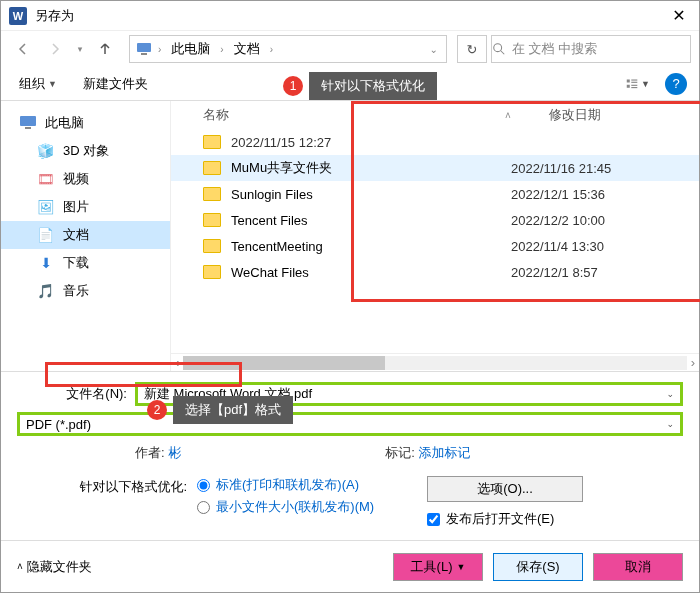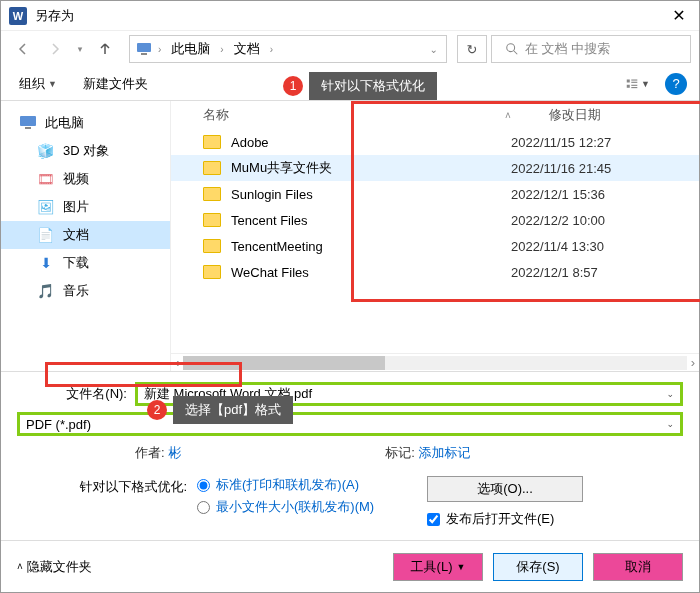--- a/index.html
+++ b/index.html
@@ -11,21 +11,21 @@
 .titlebar .title { flex: 1; font-size: 13px; }
 .titlebar .close { width: 40px; height: 28px; display: flex; align-items: center; justify-content: center; font-size: 16px; }
 
 .navbar { height: 36px; display: flex; align-items: center; padding: 0 8px; gap: 4px; }
 .navbtn { width: 28px; height: 28px; display: flex; align-items: center; justify-content: center; color: #888; border: 1px solid transparent; }
 .navdrop { width: 14px; display:flex;align-items:center;justify-content:center;color:#888;font-size:9px;}
 .addrbar { flex: 1; height: 28px; border: 1px solid #ccc; display: flex; align-items: center; padding: 0 6px; gap: 4px; margin: 0 6px; }
 .addrbar .seg { padding: 2px 4px; }
 .addrbar .chev { color: #888; font-size: 10px; padding: 0 2px; }
 .refreshbox { width: 30px; height: 28px; border: 1px solid #ccc; display:flex;align-items:center;justify-content:center;color:#555; }
-.searchbox { width: 200px; height: 28px; border: 1px solid #ccc; display: flex; align-items: center; padding: 0 13px; gap: 6px; color: #888; }
+.searchbox { width: 200px; height: 28px; border: 1px solid #ccc; display: flex; align-items: center; padding: 0 0; gap: 6px; color: #888; }
 .searchbox svg { width:14px; height:14px; }
 
 .toolbar { height: 34px; display: flex; align-items: center; padding: 0 12px; gap: 14px; border-bottom: 1px solid #ddd; position: relative; }
 .toolbar .spacer { flex: 1; }
 .toolbar .tbtn { padding: 4px 6px; display:flex; align-items:center; gap:3px;justify-content:space-between;}
 .toolbar .viewbtn { width:26px;height:22px;display:flex;align-items:center;justify-content:center;border:1px solid transparent;}
 .toolbar .help { width: 22px; height: 22px; border-radius: 50%; background: #0078d4; color: #fff; display: flex; align-items: center; justify-content: center; font-size: 13px; }
 
 .mainarea { flex: 1; display: flex; min-height: 0; position: relative; }
 .sidebar { width: 170px; border-right: 1px solid #eee; padding: 8px 0; overflow: hidden; }
@@ -198,21 +198,20 @@
 
     <div class="listarea">
       <div class="listhdr">
         <div class="col-name">名称</div>
         <div style="color:#888;font-size:10px;margin-right:30px">˄</div>
         <div class="col-date">修改日期</div>
       </div>
       <div class="listbody" id="listbody">
           <div class="row">
             <div class="foldericon"></div>
-            <div class="rn">Adobe</div>
             <div class="rd">2022/11/15 12:27</div>
           </div>
           <div class="row sel">
             <div class="foldericon"></div>
             <div class="rn">MuMu共享文件夹</div>
             <div class="rd">2022/11/16 21:45</div>
           </div>
           <div class="row">
             <div class="foldericon"></div>
             <div class="rn">Sunlogin Files</div>

